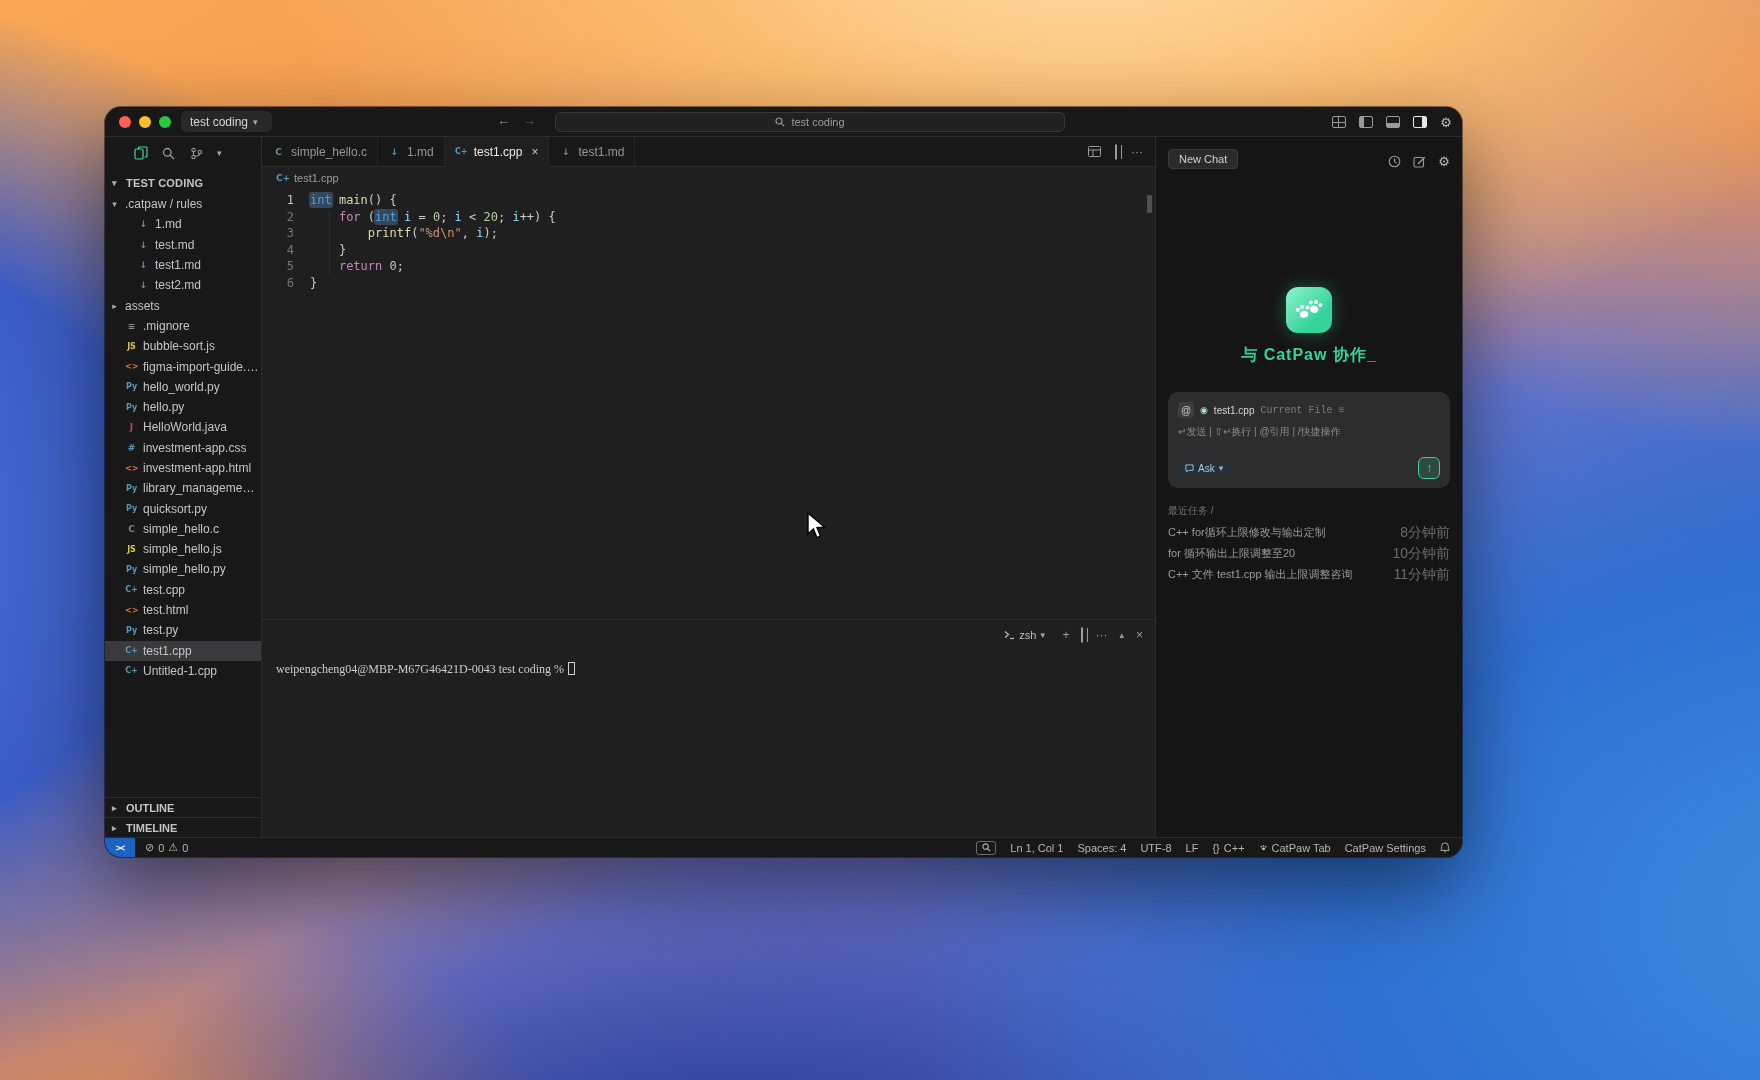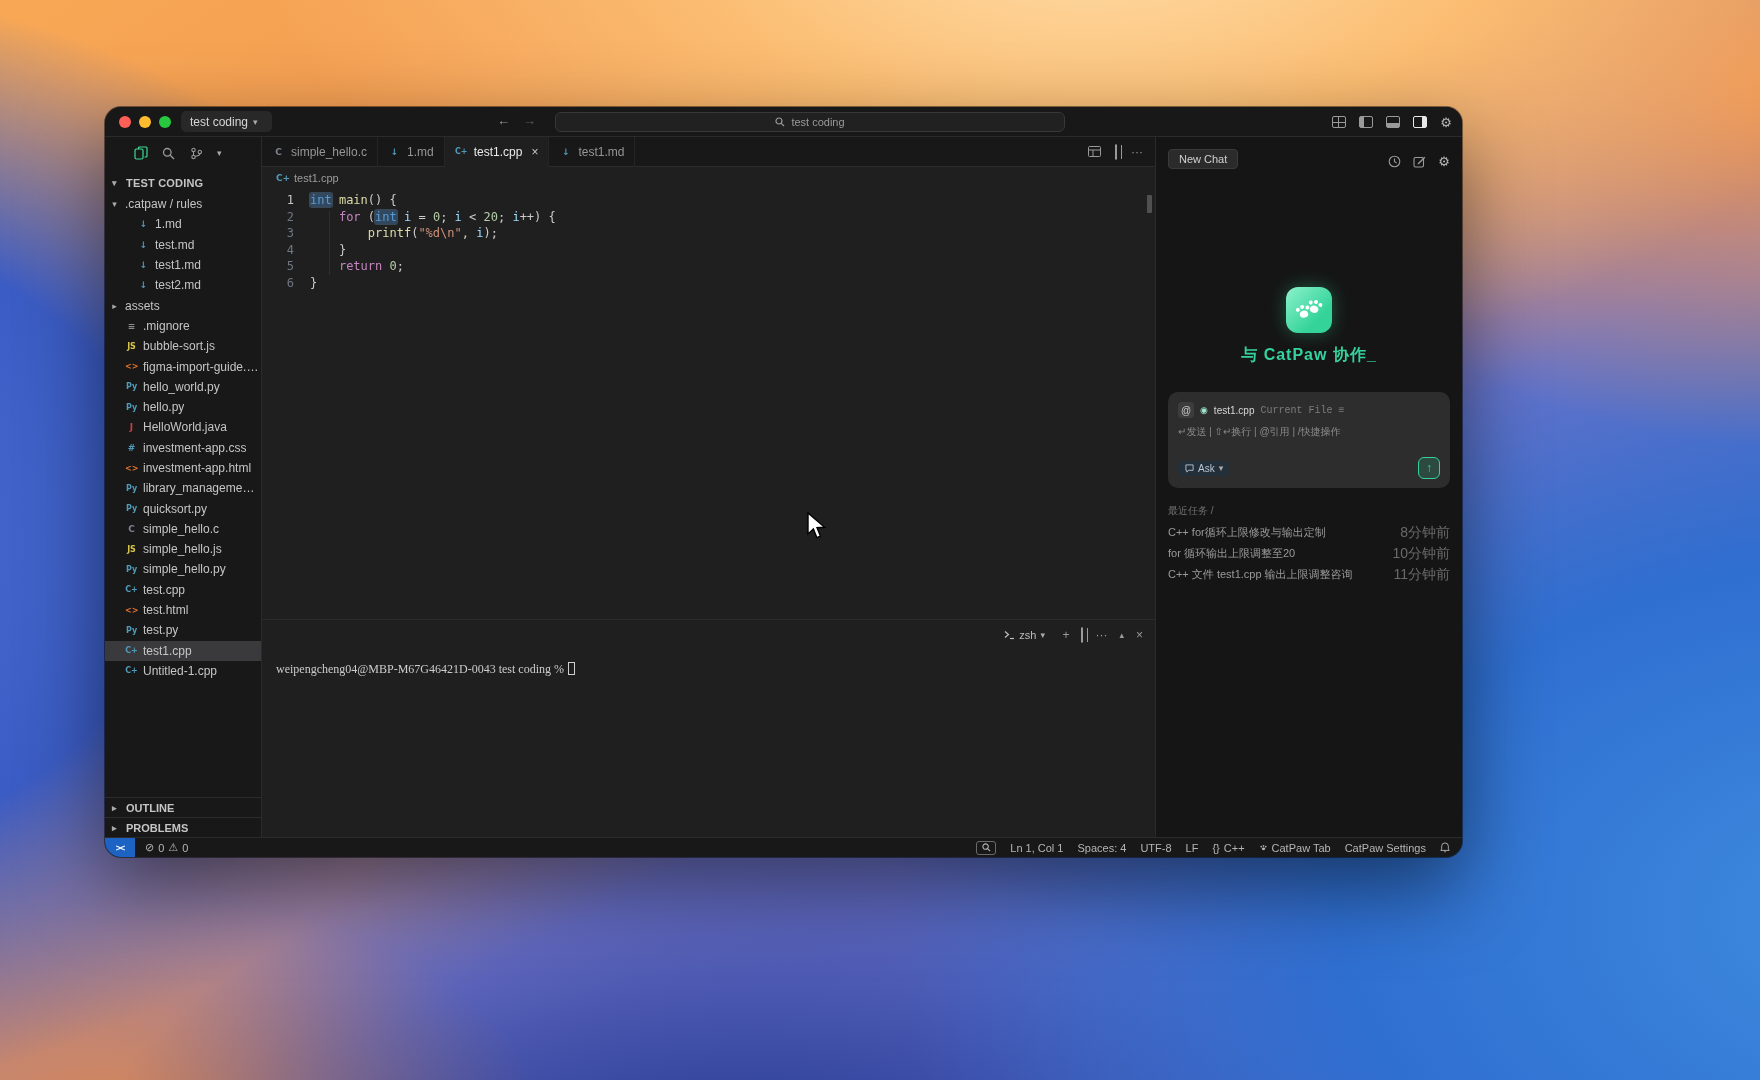--- a/index.html
+++ b/index.html
@@ -333,21 +333,21 @@
             </div>
           </div>
 
         <div class="side-bottom">
           <div class="side-sec">
             <span class="chev-sm">▸</span>
             <span>OUTLINE</span>
           </div>
           <div class="side-sec">
             <span class="chev-sm">▸</span>
-            <span>PROBLEMS</span>
+            <span>TIMELINE</span>
           </div>
         </div>
       </div>
 
       <div class="editor-col">
         <div class="tabbar">
           <div style="display:flex">
               <div class="tab">
                 <span class="ficon" style="color: rgb(125, 133, 144);">C</span>
                 <span class="tab-label">simple_hello.c</span>

